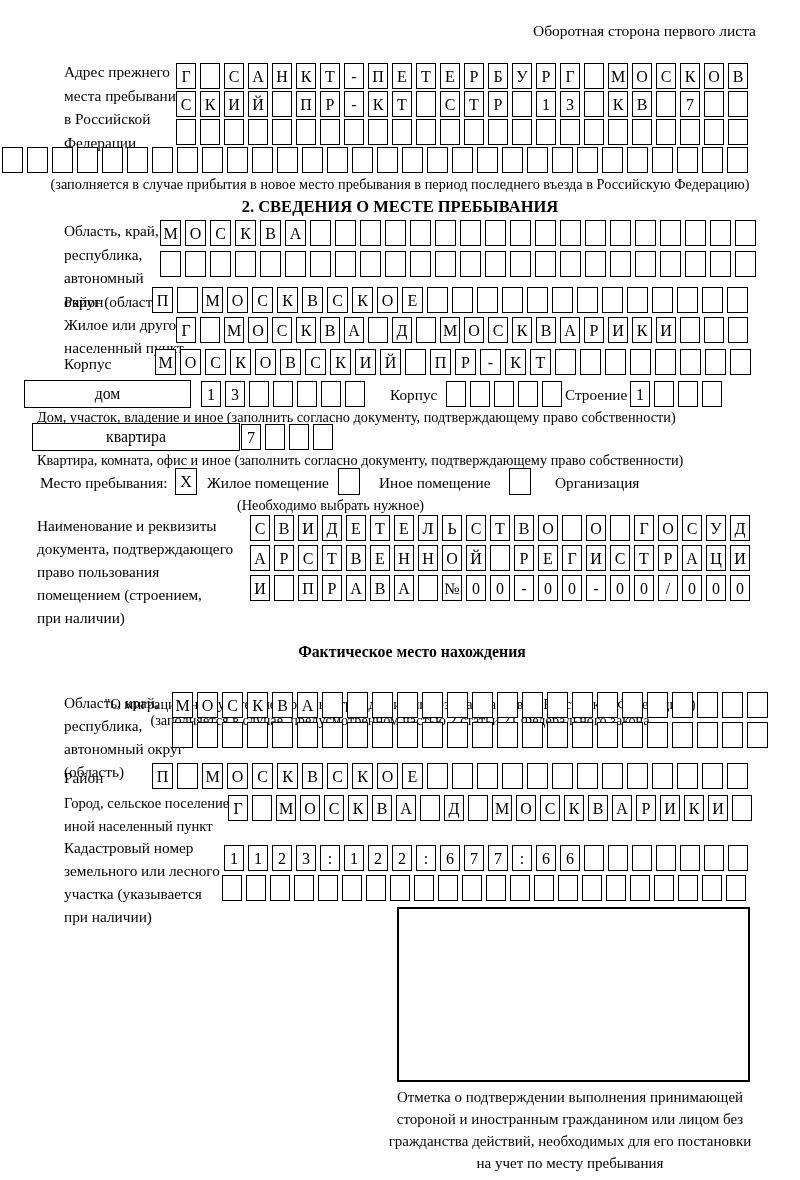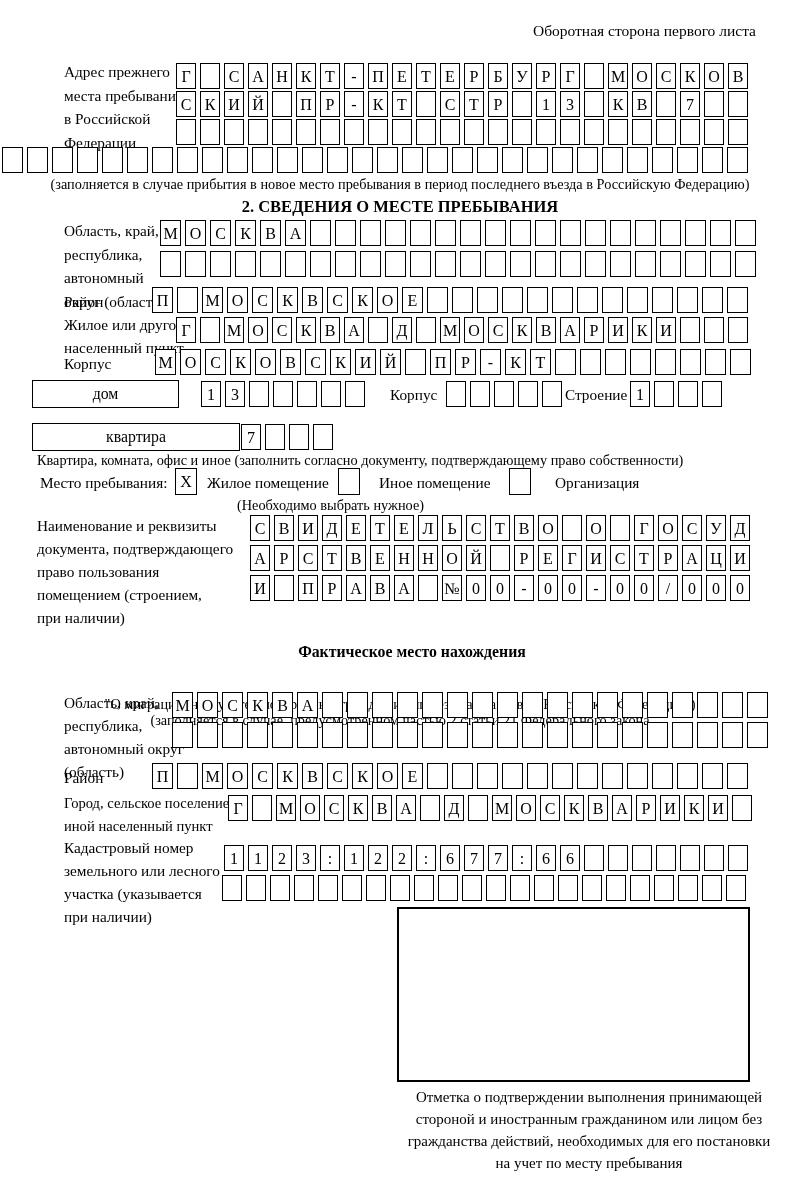--- a/index.html
+++ b/index.html
@@ -24,21 +24,21 @@
   .cell-row.wide .cell{width:21px;}
   .widebox{
     position:absolute;height:28px;border:1.9px solid #000;box-sizing:border-box;
     display:flex;align-items:center;justify-content:center;font-size:15.8px;background:#fff;
   }
   .checkbox{
     position:absolute;width:22px;height:27px;border:1.9px solid #000;box-sizing:border-box;
     display:flex;align-items:center;justify-content:center;font-size:16px;background:#fff;
   }
   .bigbox{position:absolute;border:2px solid #000;box-sizing:border-box;background:#fff;}
-  .stamp-caption{position:absolute;left:393px;top:1086px;width:392px;text-align:center;
+  .stamp-caption{position:absolute;left:374px;top:1086px;width:392px;text-align:center;
     font-size:15px;}
   .stamp-caption div{line-height:22px;}
 </style>
 </head>
 <body>
 
 <div class="page">
 
   <div class="hdr">Оборотная сторона первого листа</div>
 
@@ -301,21 +301,21 @@
       <span class="cell"></span>
       <span class="cell"></span>
       <span class="cell"></span>
       <span class="cell"></span>
       <span class="cell"></span>
       <span class="cell"></span>
       <span class="cell"></span>
       <span class="cell"></span>
     </div>
 
-  <div class="widebox" style="left:32px;top:380px;width:147px">дом</div>
+  <div class="widebox" style="left:24px;top:380px;width:167px">дом</div>
   <div class="cell-row" style="left:201px;top:381px">
       <span class="cell">1</span>
       <span class="cell">3</span>
       <span class="cell"></span>
       <span class="cell"></span>
       <span class="cell"></span>
       <span class="cell"></span>
       <span class="cell"></span>
     </div>
   <div class="label" style="left:390px;top:383px">Корпус</div>
@@ -326,20 +326,21 @@
       <span class="cell"></span>
       <span class="cell"></span>
     </div>
   <div class="label" style="left:565px;top:383px">Строение</div>
   <div class="cell-row" style="left:630px;top:381px">
       <span class="cell">1</span>
       <span class="cell"></span>
       <span class="cell"></span>
       <span class="cell"></span>
     </div>
+  <div class="caption" style="left:37px;top:409px">Дом, участок, владение и иное (заполнить согласно документу, подтверждающему право собственности)</div>
 
   <div class="widebox" style="left:32px;top:423px;width:208px">квартира</div>
   <div class="cell-row" style="left:241px;top:424px">
       <span class="cell">7</span>
       <span class="cell"></span>
       <span class="cell"></span>
       <span class="cell"></span>
     </div>
   <div class="caption" style="left:37px;top:452px">Квартира, комната, офис и иное (заполнить согласно документу, подтверждающему право собственности)</div>
 

